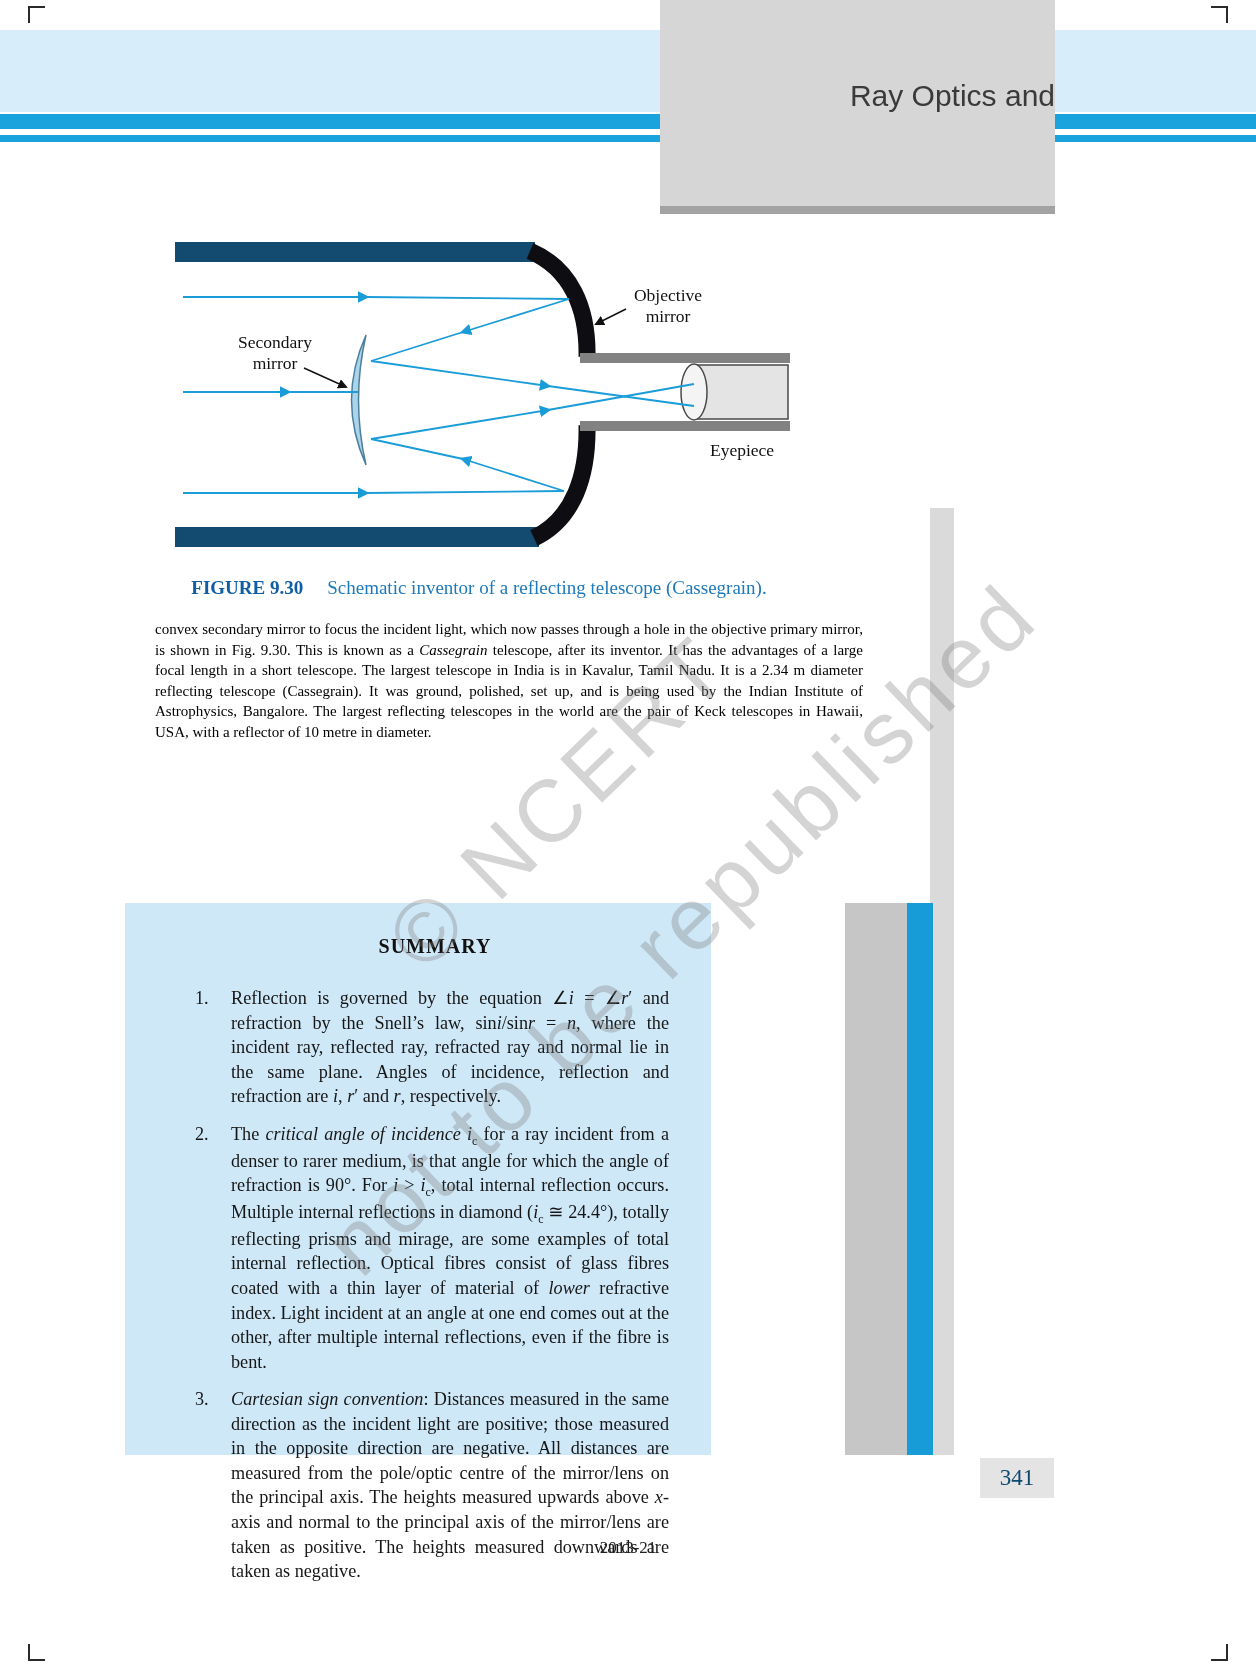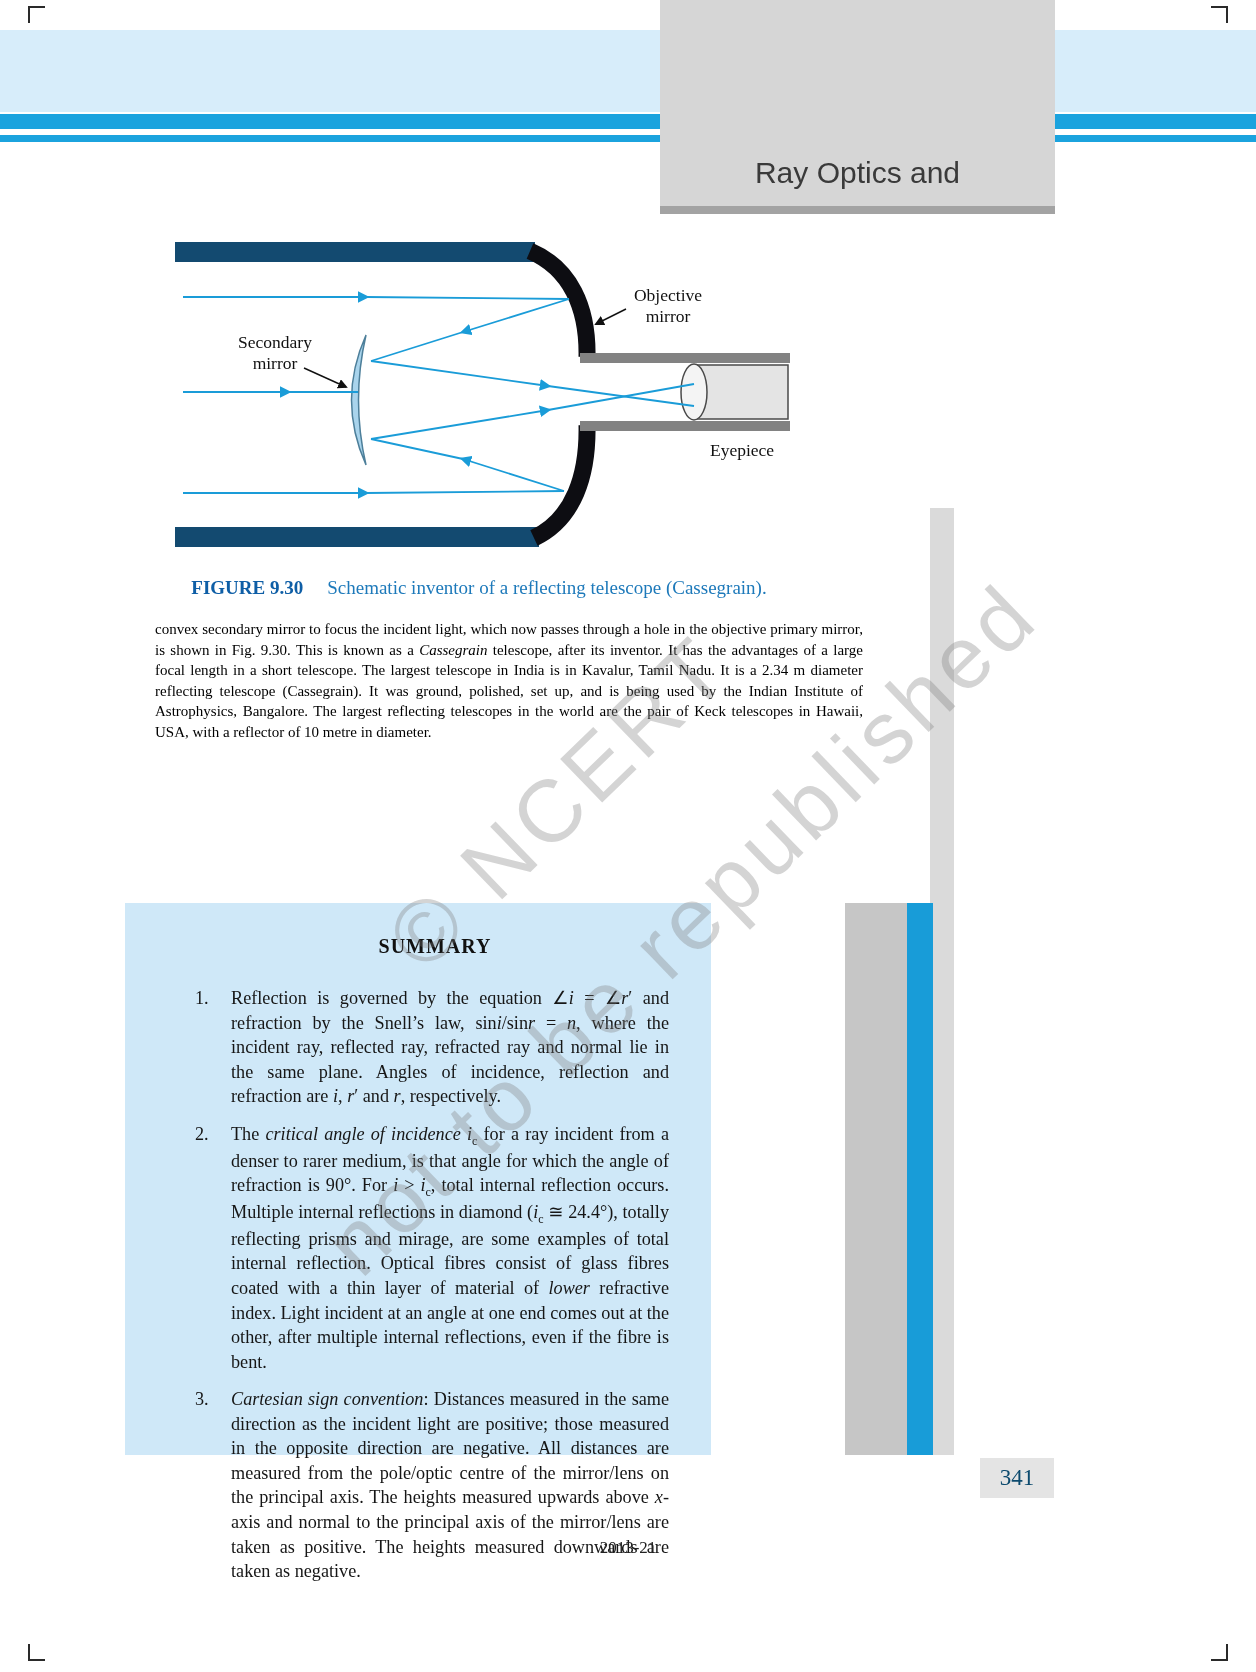--- a/index.html
+++ b/index.html
@@ -12,21 +12,21 @@
 
   
   .band-light { left:0; top:30px; width:1256px; height:82px; background:#d7edfa; }
   .stripe-a   { left:0; top:114px; width:1256px; height:15px; background:#1ba3de; }
   .stripe-b   { left:0; top:135px; width:1256px; height:7px;  background:#1ba3de; }
 
   
   .title-box {
     left:660px; top:0; width:395px; height:214px; background:#d6d6d6;
     border-bottom:8px solid #a3a3a3; z-index:3;
-    display:flex; flex-direction:column; justify-content:flex-end; align-items:center;
+    display:flex; flex-direction:row; justify-content:flex-end; align-items:center;
     padding-bottom:14px; text-align:center;
     font-family:"Liberation Sans", sans-serif; font-size:30px; line-height:1.27; color:#3a3a3a;
   }
 
   
   .fig-svg { left:128px; top:235px; }
   .fig-svg text { font-family:"Liberation Serif", serif; }
 
   .caption { left:125px; top:577px; width:708px; text-align:center; font-size:19px; }
   .cap-label { font-weight:bold; color:#0e5ea6; margin-right:24px;font-family:Liberation Serif, serif; }

